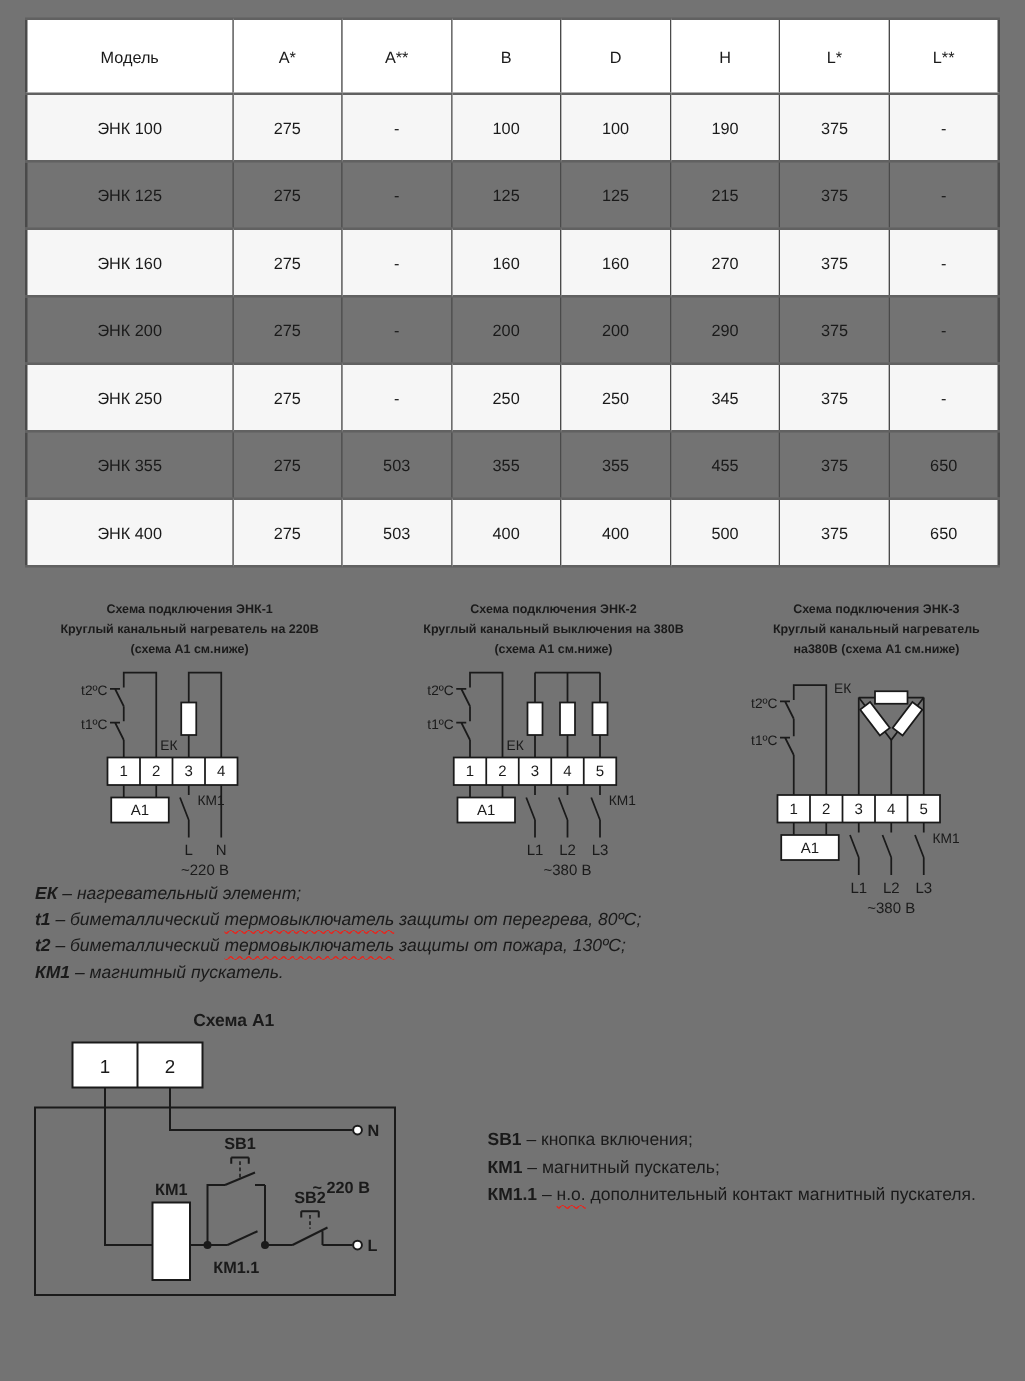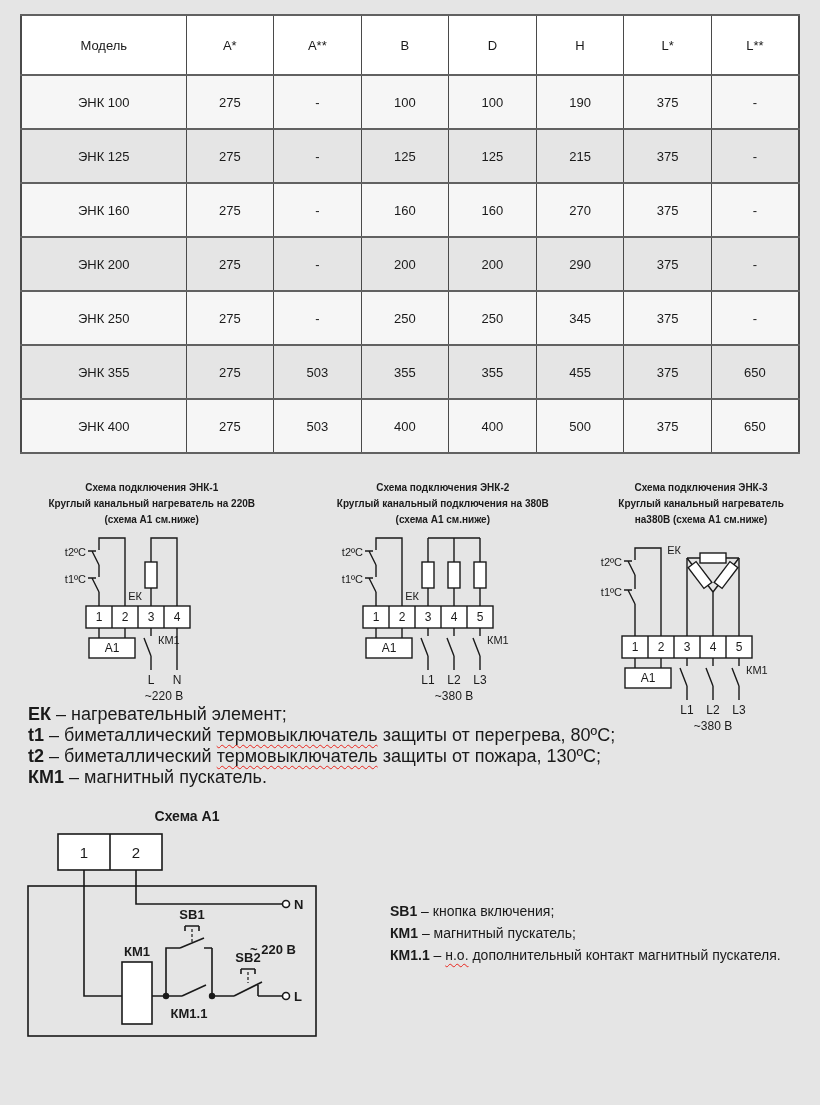--- a/index.html
+++ b/index.html
@@ -1,18 +1,18 @@
 <!DOCTYPE html>
 <html><head>
 <meta charset="utf-8">
 <style>
   * { margin:0; padding:0; box-sizing:border-box; }
   body { background:#fff; }
   .page {
-    width:820px; height:1105px; background:#e5e5e5; position:relative; overflow:hidden;
+    width:820px; height:1105px; background:#737373; position:relative; overflow:hidden;
     font-family:"Liberation Sans", sans-serif; color:#1a1a1a;
   }
   
   table.dims {
     border-collapse:collapse; width:780px; margin:14px 20px 0 20px;
     font-size:13px; text-align:center; table-layout:fixed;
   }
   table.dims { border:2px solid #4a4a4a; }
   table.dims th, table.dims td {
     border-left:1px solid #4a4a4a; border-right:1px solid #4a4a4a;
@@ -31,21 +31,21 @@
   .d-col svg { margin-top:2px; overflow:visible; }
   svg text { font-family:"Liberation Sans", sans-serif; fill:#1a1a1a; }
   .w  { stroke:#1a1a1a; stroke-width:1.4; fill:none; }
   .w2 { stroke:#1a1a1a; stroke-width:1.6; fill:none; }
   .bx { stroke:#1a1a1a; stroke-width:1.4; fill:#ffffff; }
   .bx2{ stroke:#1a1a1a; stroke-width:1.6; fill:#ffffff; }
   .dsh{ stroke:#1a1a1a; stroke-width:1.2; fill:none; stroke-dasharray:3,2; }
   .t11 { font-size:11px; } .t12 { font-size:12px; } .t13b { font-size:13px; font-weight:bold; }
   .t15 { font-size:15px; }
   
-  .legend1 { margin:6px 6px 0 28px; font-size:18px; line-height:21px; }
+  .legend1 { margin:6px 6px 0 28px; font-size:14px; line-height:21px;font-style:italic; }
   .legend2 { flex:1; font-size:14px; line-height:22px; padding-top:100px; padding-right:8px; }
   .term { font-weight:bold; }
   .wavy {
     text-decoration:underline wavy #e8241c;
     text-decoration-thickness:1px; text-underline-offset:3px; text-decoration-skip-ink:none;
   }
   
   .scheme-row { display:flex; margin-top:12px; }
   .scheme-col { width:390px; }
   .scheme-title { font-weight:bold; font-size:14px; width:330px; margin:8px 0 6px 22px; text-align:center; }
@@ -195,21 +195,21 @@
           <text class="t12" x="109" y="154" text-anchor="middle">L</text>
           <text class="t12" x="135" y="154" text-anchor="middle">N</text>
           <text class="t12" x="122" y="170" text-anchor="middle">~220 В</text>
         </g>
       </svg>
     </div>
 
     <div class="d-col d-col2">
       <div class="d-title">
         <div>Схема подключения ЭНК-2</div>
-        <div>Круглый канальный подключения на 380В</div>
+        <div>Круглый канальный выключения на 380В</div>
         <div>(схема А1 см.ниже)</div>
       </div>
       <svg width="235" height="172" viewBox="0 0 235 172">
         <g>
           <path class="w" d="M51 76 V62 M51 47 V35 M51 20 V8 H77 V76"></path>
           <path class="w" d="M51 62 L44 48 M40 48 H48 M51 35 L44 21 M40 21 H48"></path>
           <text class="t11" x="38" y="26" text-anchor="end">t2ºC</text>
           <text class="t11" x="38" y="53" text-anchor="end">t1ºC</text>
         </g>
         <g>

